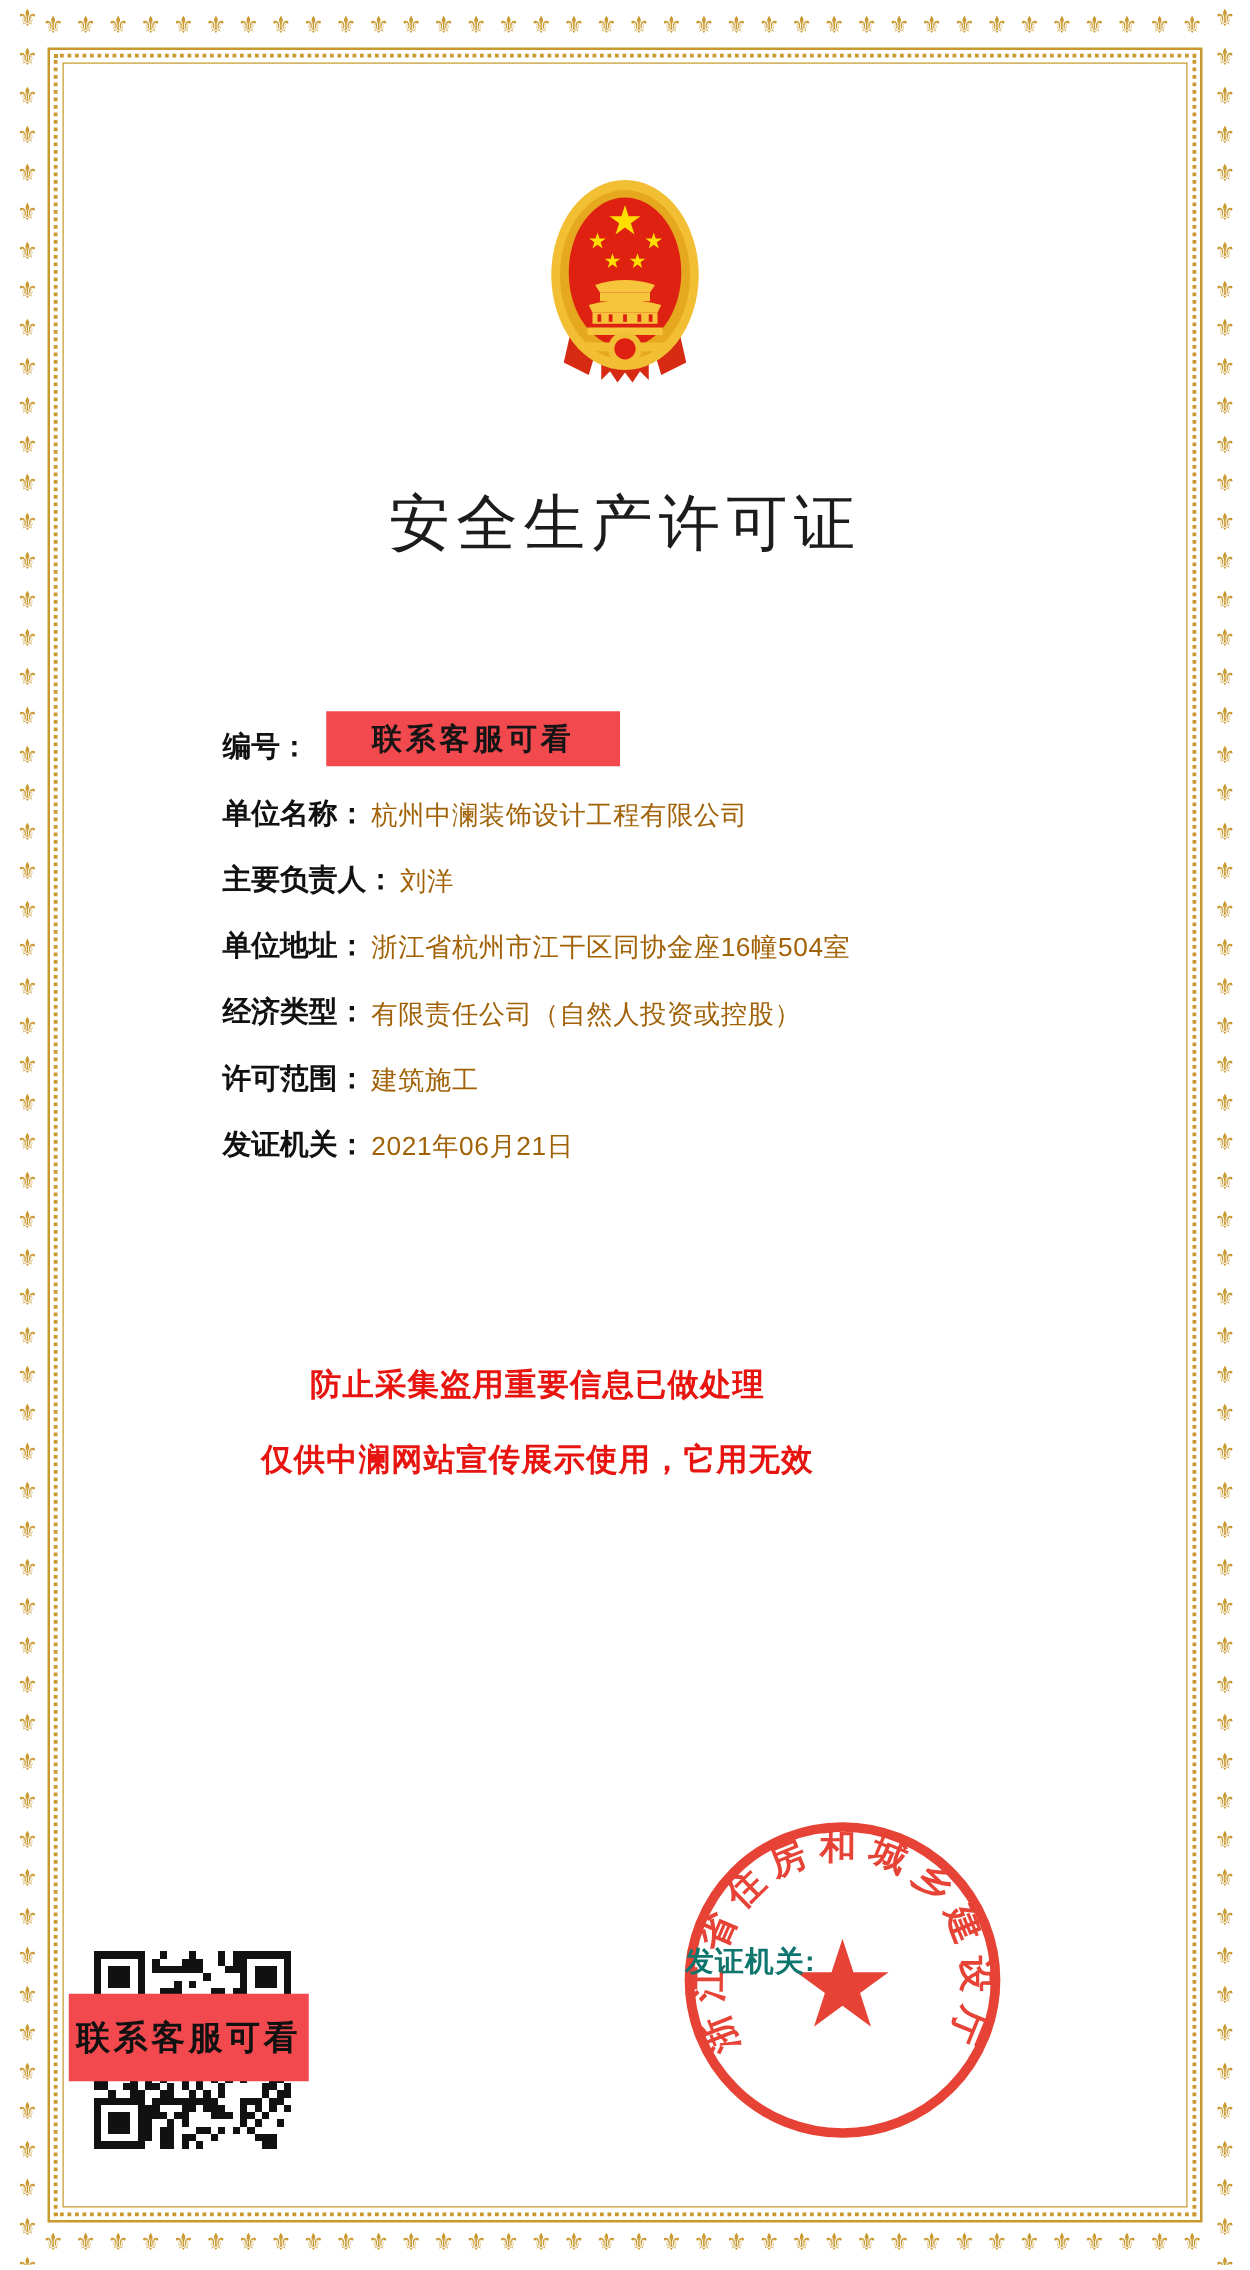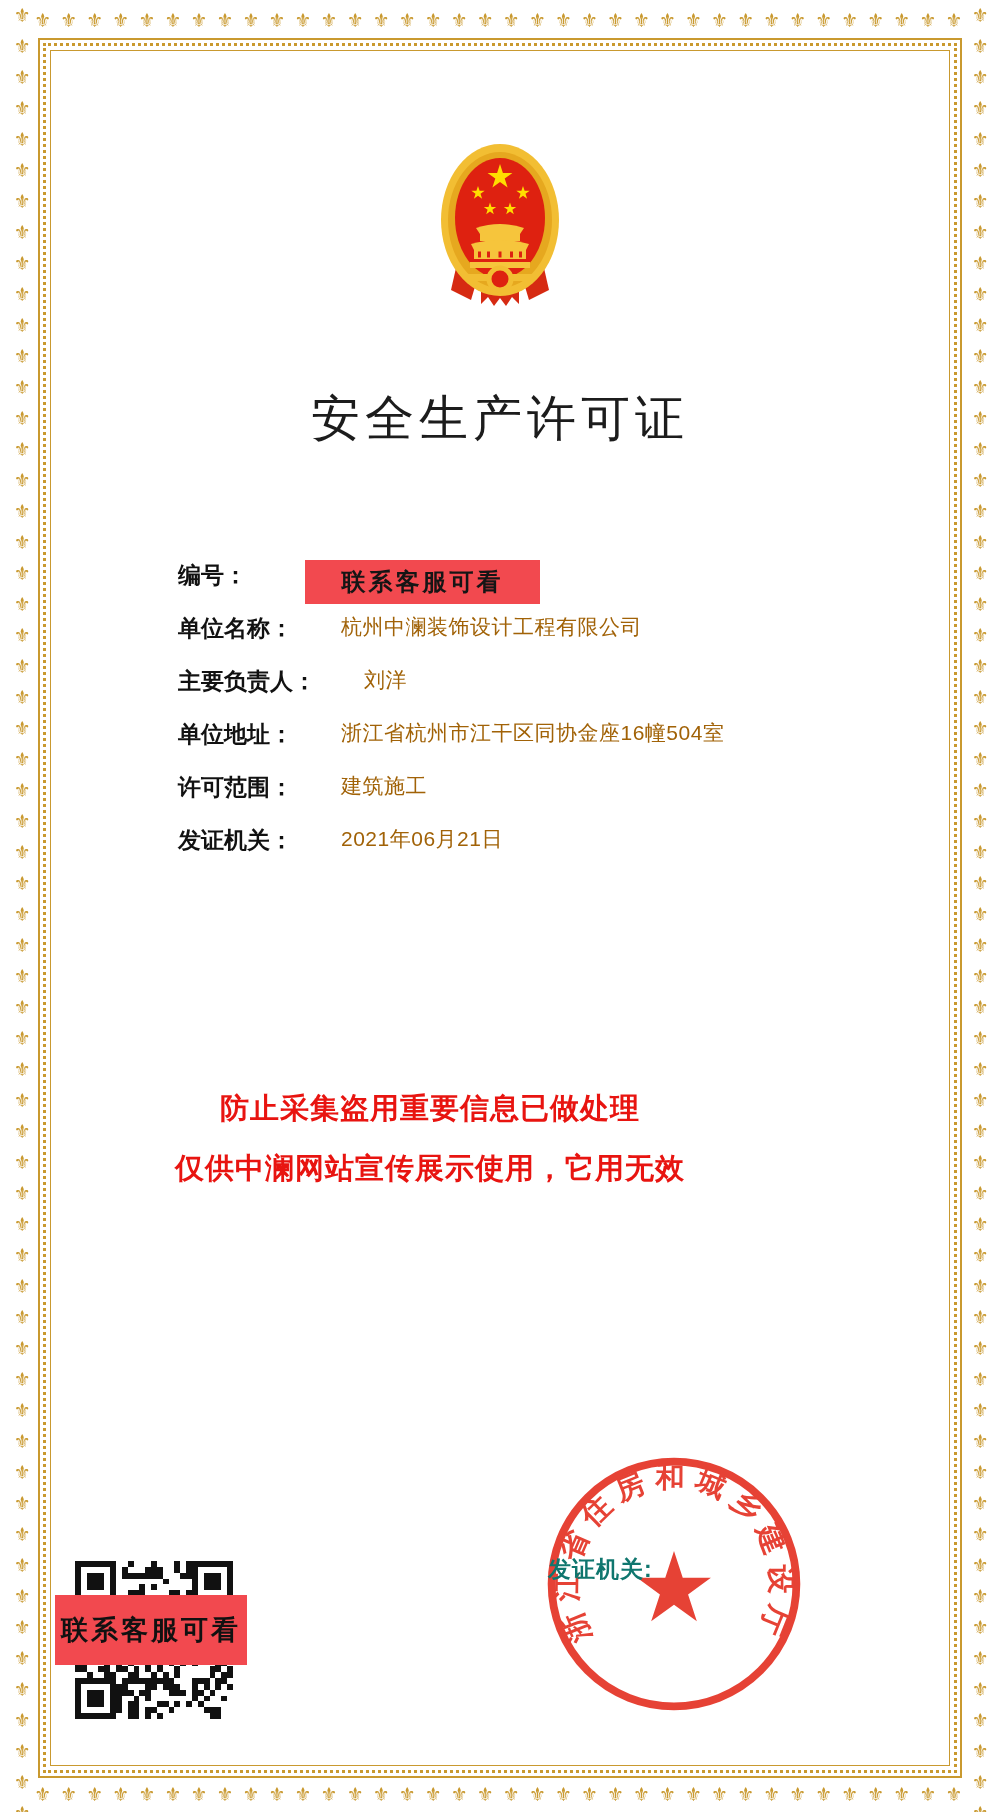--- a/index.html
+++ b/index.html
@@ -23,26 +23,26 @@
   .orn.right{right:7px;top:4px;bottom:4px;width:28px;writing-mode:vertical-rl;text-align:center;}
   .frame-a{position:absolute;inset:38px;border:2px solid var(--gold);}
   .frame-b{position:absolute;inset:43px;border:3px dotted var(--gold);}
   .frame-c{position:absolute;inset:50px;border:1px solid var(--gold);}
 
   .emblem{position:absolute;left:437px;top:138px;width:126px;height:174px;}
 
   .title{position:absolute;top:386px;left:0;width:100%;text-align:center;font-size:49px;font-weight:normal;letter-spacing:5px;color:#1c1c1c;}
 
   .fields{position:absolute;left:178px;top:560px;width:700px;}
-  .field-row{height:53px;display:flex;align-items:flex-start;gap:44px;}
+  .field-row{height:53px;display:flex;align-items:flex-end;}
   .field-label{font-size:23px;font-weight:bold;color:#111;white-space:pre;}
   .field-value{font-size:21px;color:#a16207;margin-left:4px;letter-spacing:0.5px;}
   .mask-banner{width:235px;height:44px;background:var(--banner_red);display:flex;align-items:center;justify-content:center;margin-left:14px;font-size:24px;font-weight:bold;color:#151515;letter-spacing:3px;}
 
-  .warning{position:absolute;left:150px;top:1078px;width:560px;text-align:center;color:var(--warning_red);font-weight:bold;font-size:29px;line-height:60px;letter-spacing:1px;}
+  .warning{position:absolute;left:150px;top:1078px;width:560px;text-align:center;color:var(--warning_red);font-weight:bold;font-size:25px;line-height:60px;letter-spacing:1px;}
 
   .qr{position:absolute;left:75px;top:1557px;width:158px;height:166px;z-index:1;}
   .qr-banner{position:absolute;left:55px;top:1595px;width:192px;height:70px;background:var(--banner_red);display:flex;align-items:center;justify-content:center;font-size:27px;font-weight:bold;color:#111;letter-spacing:3px;z-index:3;}
 
   .seal{position:absolute;left:538px;top:1448px;width:272px;height:272px;z-index:1;opacity:0.95;}
   .issuer{position:absolute;left:548px;top:1554px;font-size:23px;font-weight:bold;color:#0f766e;letter-spacing:1px;z-index:2;}
 </style>
 </head>
 <body>
 
@@ -97,20 +97,25 @@
 
   </div>
       <div class="field-row">
     <span class="field-label">主要负责人：</span>
     <span class="field-value">刘洋</span>
 
   </div>
       <div class="field-row">
     <span class="field-label">单位地址：</span>
     <span class="field-value">浙江省杭州市江干区同协金座16幢504室</span>
+
+  </div>
+      <div class="field-row">
+    <span class="field-label">经济类型：</span>
+    <span class="field-value">有限责任公司（自然人投资或控股）</span>
 
   </div>
       <div class="field-row">
     <span class="field-label">许可范围：</span>
     <span class="field-value">建筑施工</span>
 
   </div>
       <div class="field-row">
     <span class="field-label">发证机关：</span>
     <span class="field-value">2021年06月21日</span>

